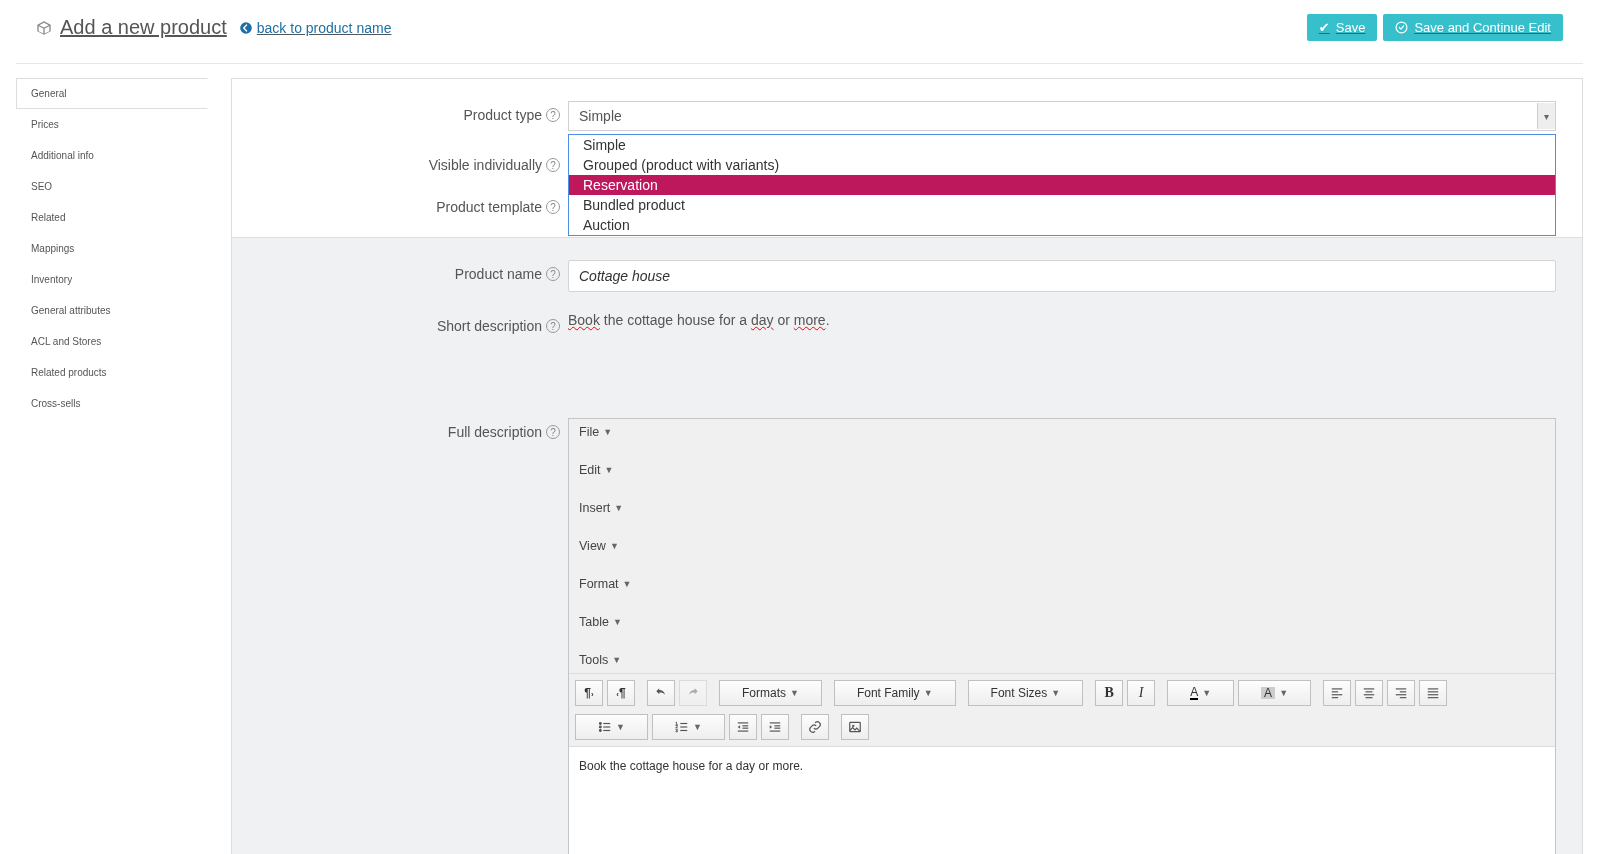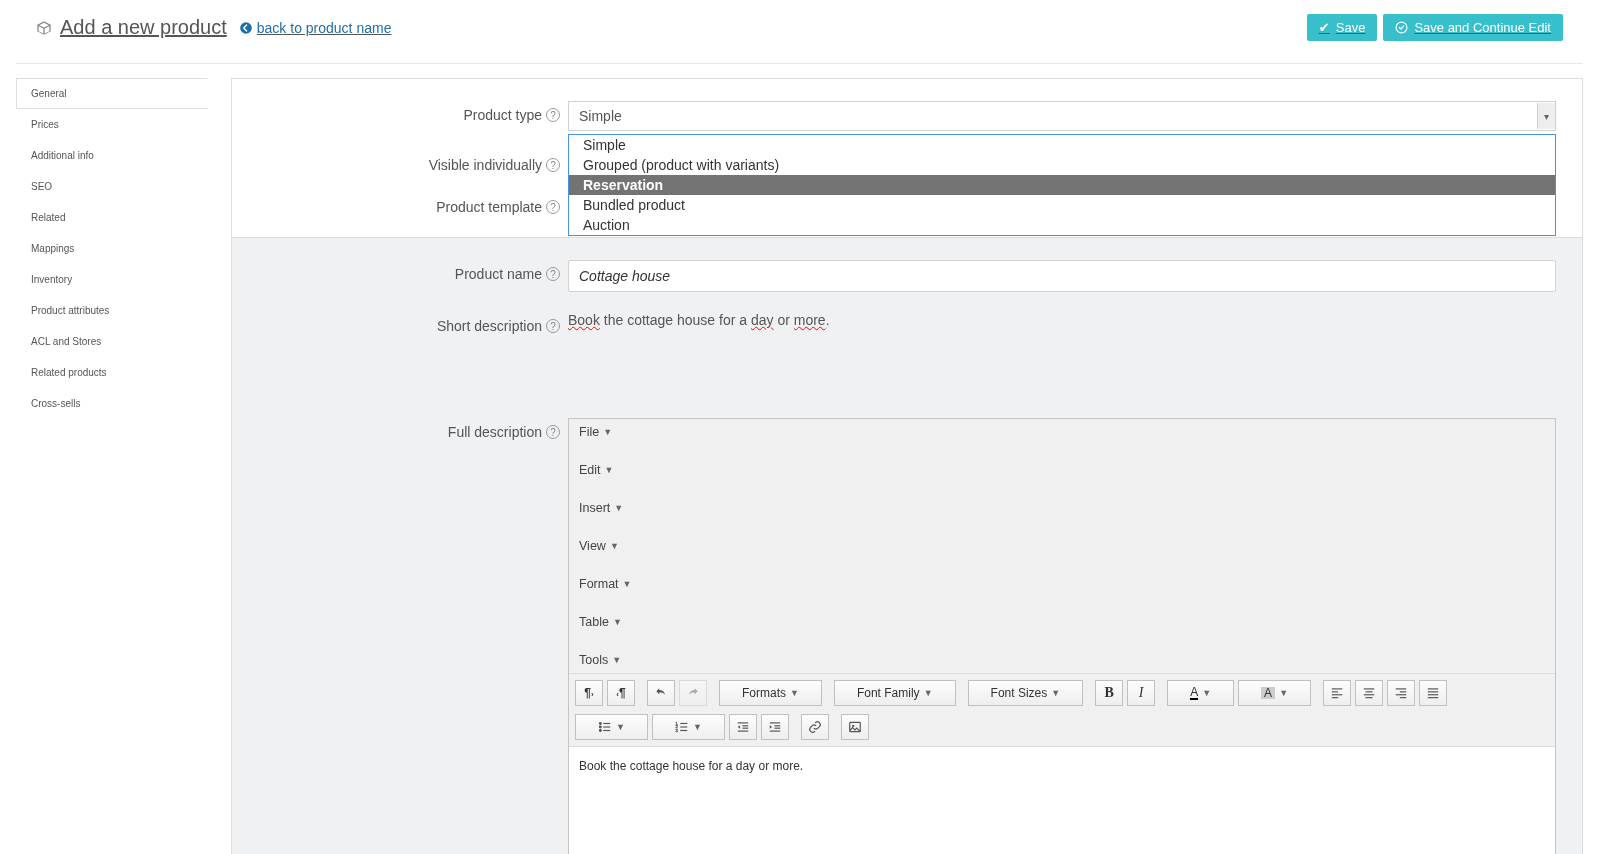--- a/index.html
+++ b/index.html
@@ -19,21 +19,21 @@
 .section-gray { background: #f0f1f3; border: 1px solid #ddd; border-top: none; padding: 22px 26px; margin-left: -1px; }
 .form-row { display: flex; align-items: flex-start; margin-bottom: 20px; }
 .form-row:last-child { margin-bottom: 0; }
 .form-label { width: 310px; text-align: right; padding-right: 8px; padding-top: 6px; color: #555; font-size: 14px; display: flex; justify-content: flex-end; align-items: center; gap: 4px; }
 .help-icon { display:inline-flex; width:14px; height:14px; border:1px solid #999; border-radius:50%; font-size:10px; align-items:center; justify-content:center; color:#888; }
 .form-control-wrap { flex: 1; position: relative; }
 .select-box { width: 100%; border: 1px solid #d0d0d0; background: #fff; padding: 6px 10px; font-size: 14px; color: #555; display:flex; justify-content:space-between; align-items:center; cursor:pointer; }
 .select-box .chev-btn { background:#eee; border-left:1px solid #ccc; width:18px; height:26px; display:flex; align-items:center; justify-content:center; margin:-6px -10px -6px 8px; font-size:10px; color:#666;}
 .dropdown { position: absolute; top: 33px; left: 0; right: 0; border: 1px solid #4a90e2; background: #fff; z-index: 10; }
 .dropdown-item { padding: 2px 14px; font-size: 14px; color: #333; cursor: pointer; }
-.dropdown-item.highlighted { background: #737373; color: #fff; font-weight: bold; }
+.dropdown-item.highlighted { background: #be185d; color: #fff; }
 input[type=text].text-input { width:100%; border:1px solid #d4d4d4; padding:7px 10px; font-size:14px; color:#333; background:#fff; border-radius:2px;font-style:italic; }
 .spellred { text-decoration: underline wavy red; text-decoration-thickness:1px; }
 .editor { border:1px solid #c5c5c5; background:#f0f0f0; }
 .editor-menu { display:flex; gap: 24px; padding:6px 10px; border-bottom:1px solid #ddd; font-size:12.5px; color:#444;flex-direction:column; }
 .editor-menu-item { display:flex; align-items:center; gap:4px; cursor:pointer; }
 .editor-toolbar { display:flex; flex-wrap:wrap; gap:4px; padding:6px 6px; border-bottom:1px solid #ddd; background:#f0f0f0;}
 .tb-btn { border:1px solid #c0c0c0; background:linear-gradient(#fdfdfd,#eee); min-width:28px; height:26px; display:flex; align-items:center; justify-content:center; font-size:12px; color:#333; cursor:pointer; padding:0 6px;}
 .tb-btn.wide { min-width: auto; padding: 0 22px; gap:4px;}
 .tb-sep { width:4px; }
 .editor-body { background:#fff; padding:12px 10px; min-height:170px; font-size:12px; color:#333; font-family: Verdana, sans-serif;}
@@ -84,21 +84,21 @@
 
 <div class="content">
   <div class="tabs" id="tabs">
       <div class="tab-item active">General</div>
       <div class="tab-item">Prices</div>
       <div class="tab-item">Additional info</div>
       <div class="tab-item">SEO</div>
       <div class="tab-item">Related</div>
       <div class="tab-item">Mappings</div>
       <div class="tab-item">Inventory</div>
-      <div class="tab-item">Product attributes</div>
+      <div class="tab-item">General attributes</div>
       <div class="tab-item">ACL and Stores</div>
       <div class="tab-item">Related products</div>
       <div class="tab-item">Cross-sells</div>
     </div>
 
   <div class="main">
 
     <div class="section-white">
       <div class="form-row">
         <div class="form-label">

